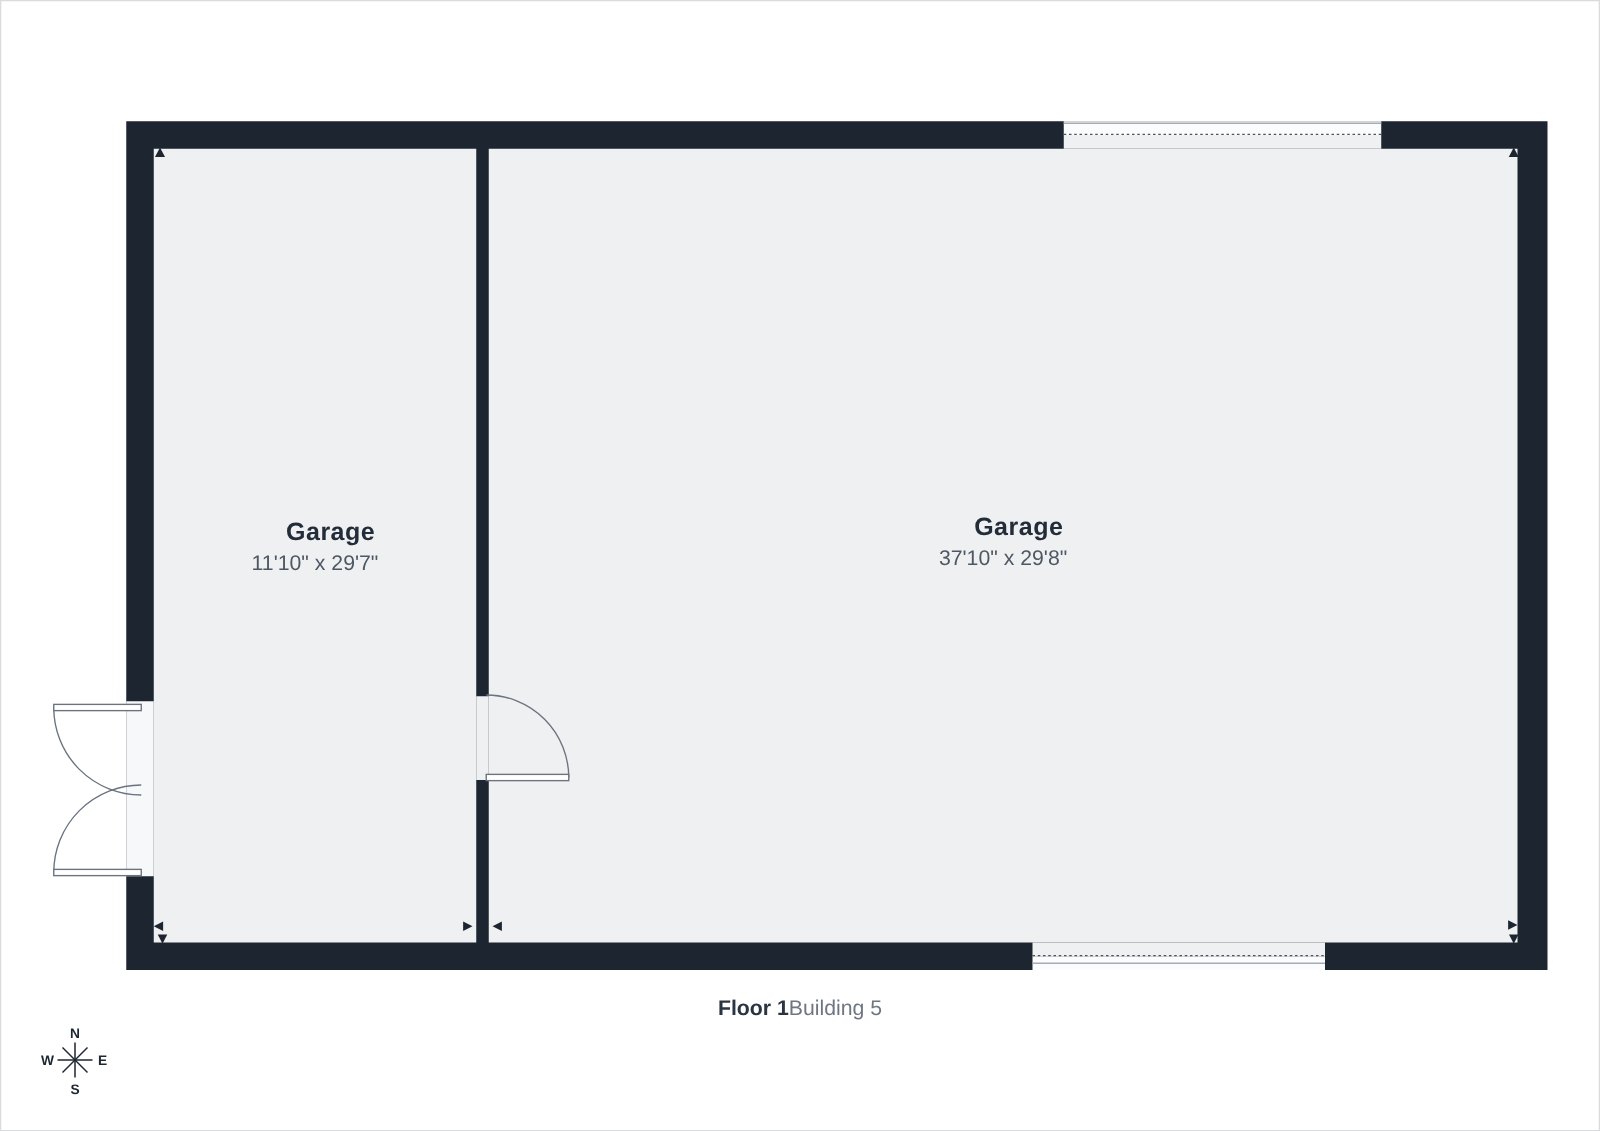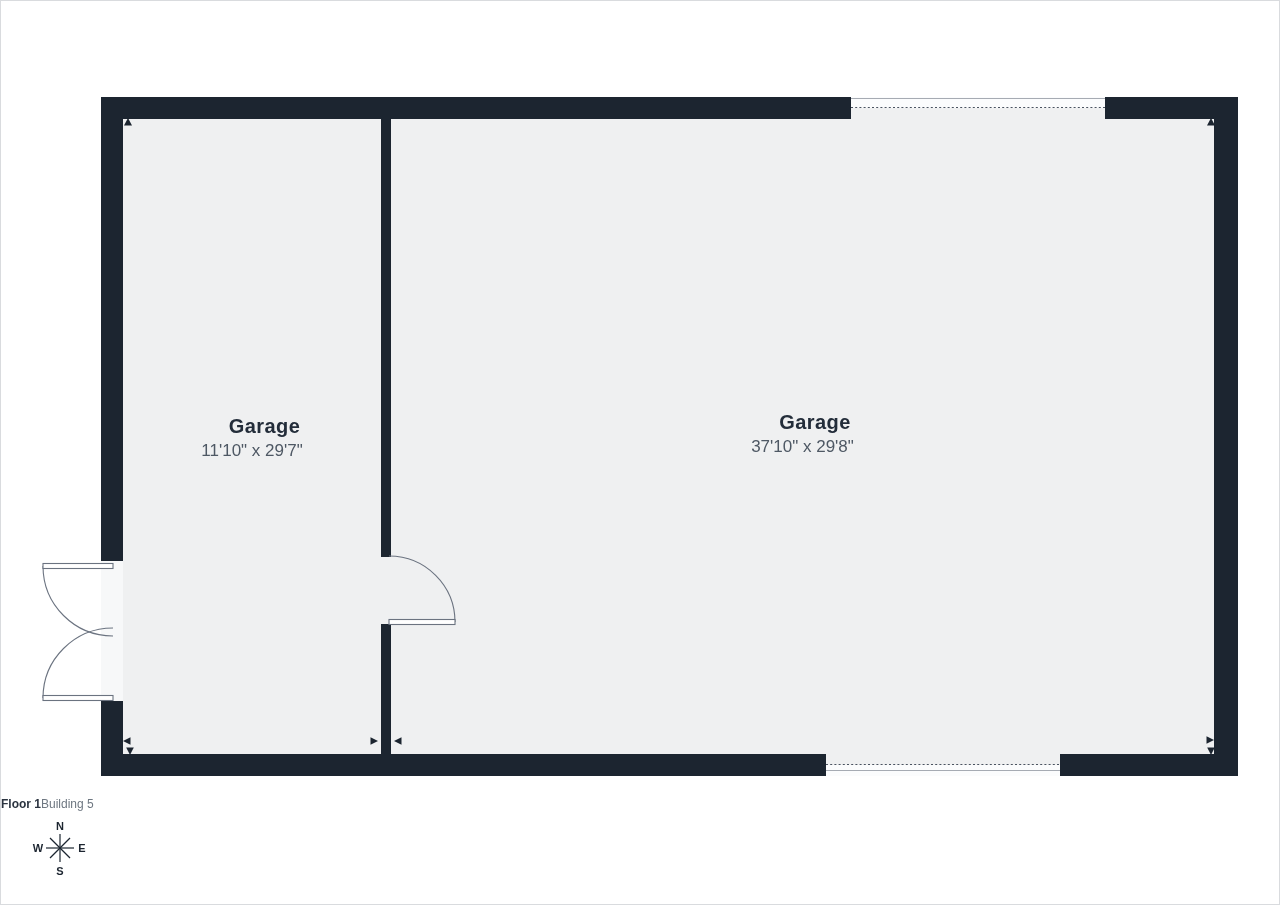--- a/index.html
+++ b/index.html
@@ -63,23 +63,23 @@
     line-height: 22px;
     margin-top: 2px;
   }
   
   .caption {
     position: absolute;
     left: 0;
     top: 796px;
     width: 100%;
     display: flex;
-    justify-content: flex-start;
+    justify-content: center;
     align-items: baseline;
-    font-size: 12px;
+    font-size: 17px;
   }
   .caption .floor-label    { font-weight: bold; color: #2b3440; }
   .caption .building-label { color: #6e7781; }
 </style>
 </head>
 <body>
 
 <div class="canvas">
 
   <svg class="plan-svg" viewBox="0 0 1280 905" xmlns="http://www.w3.org/2000/svg">

